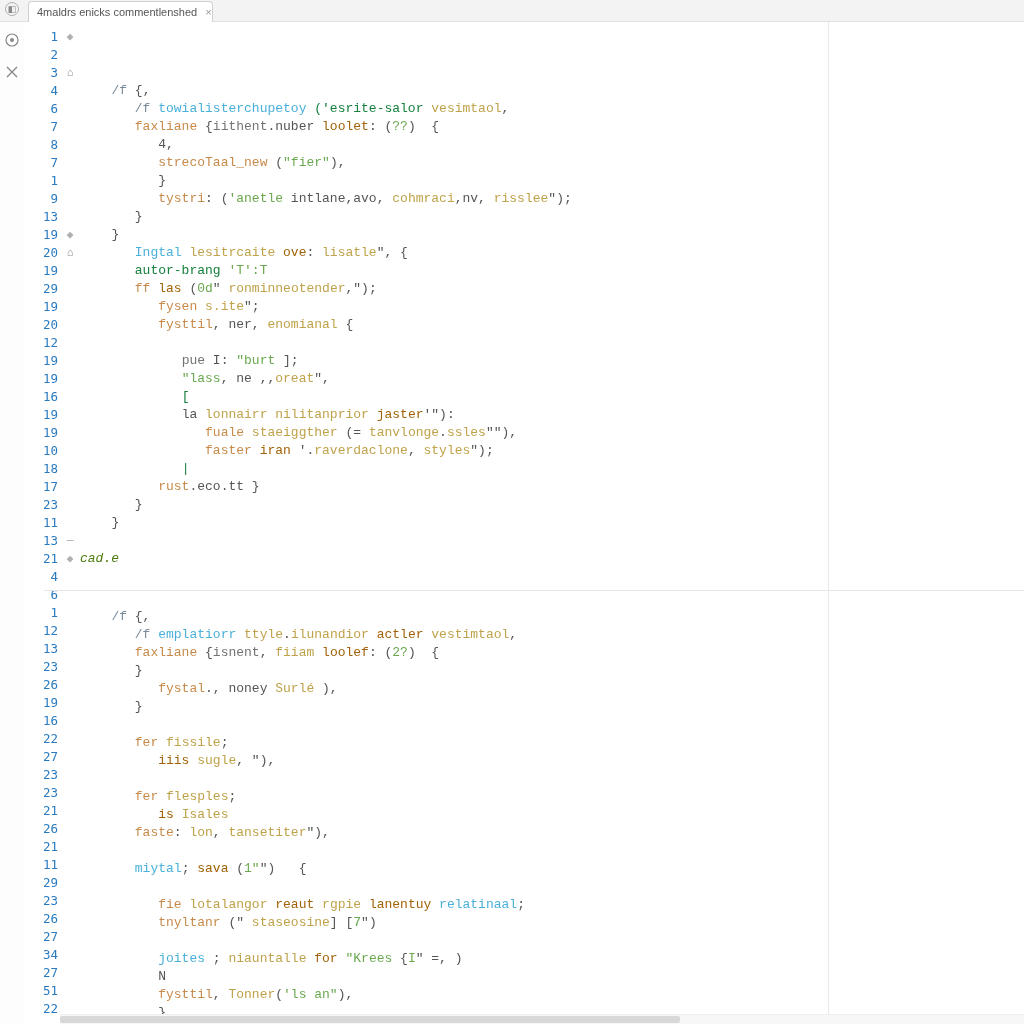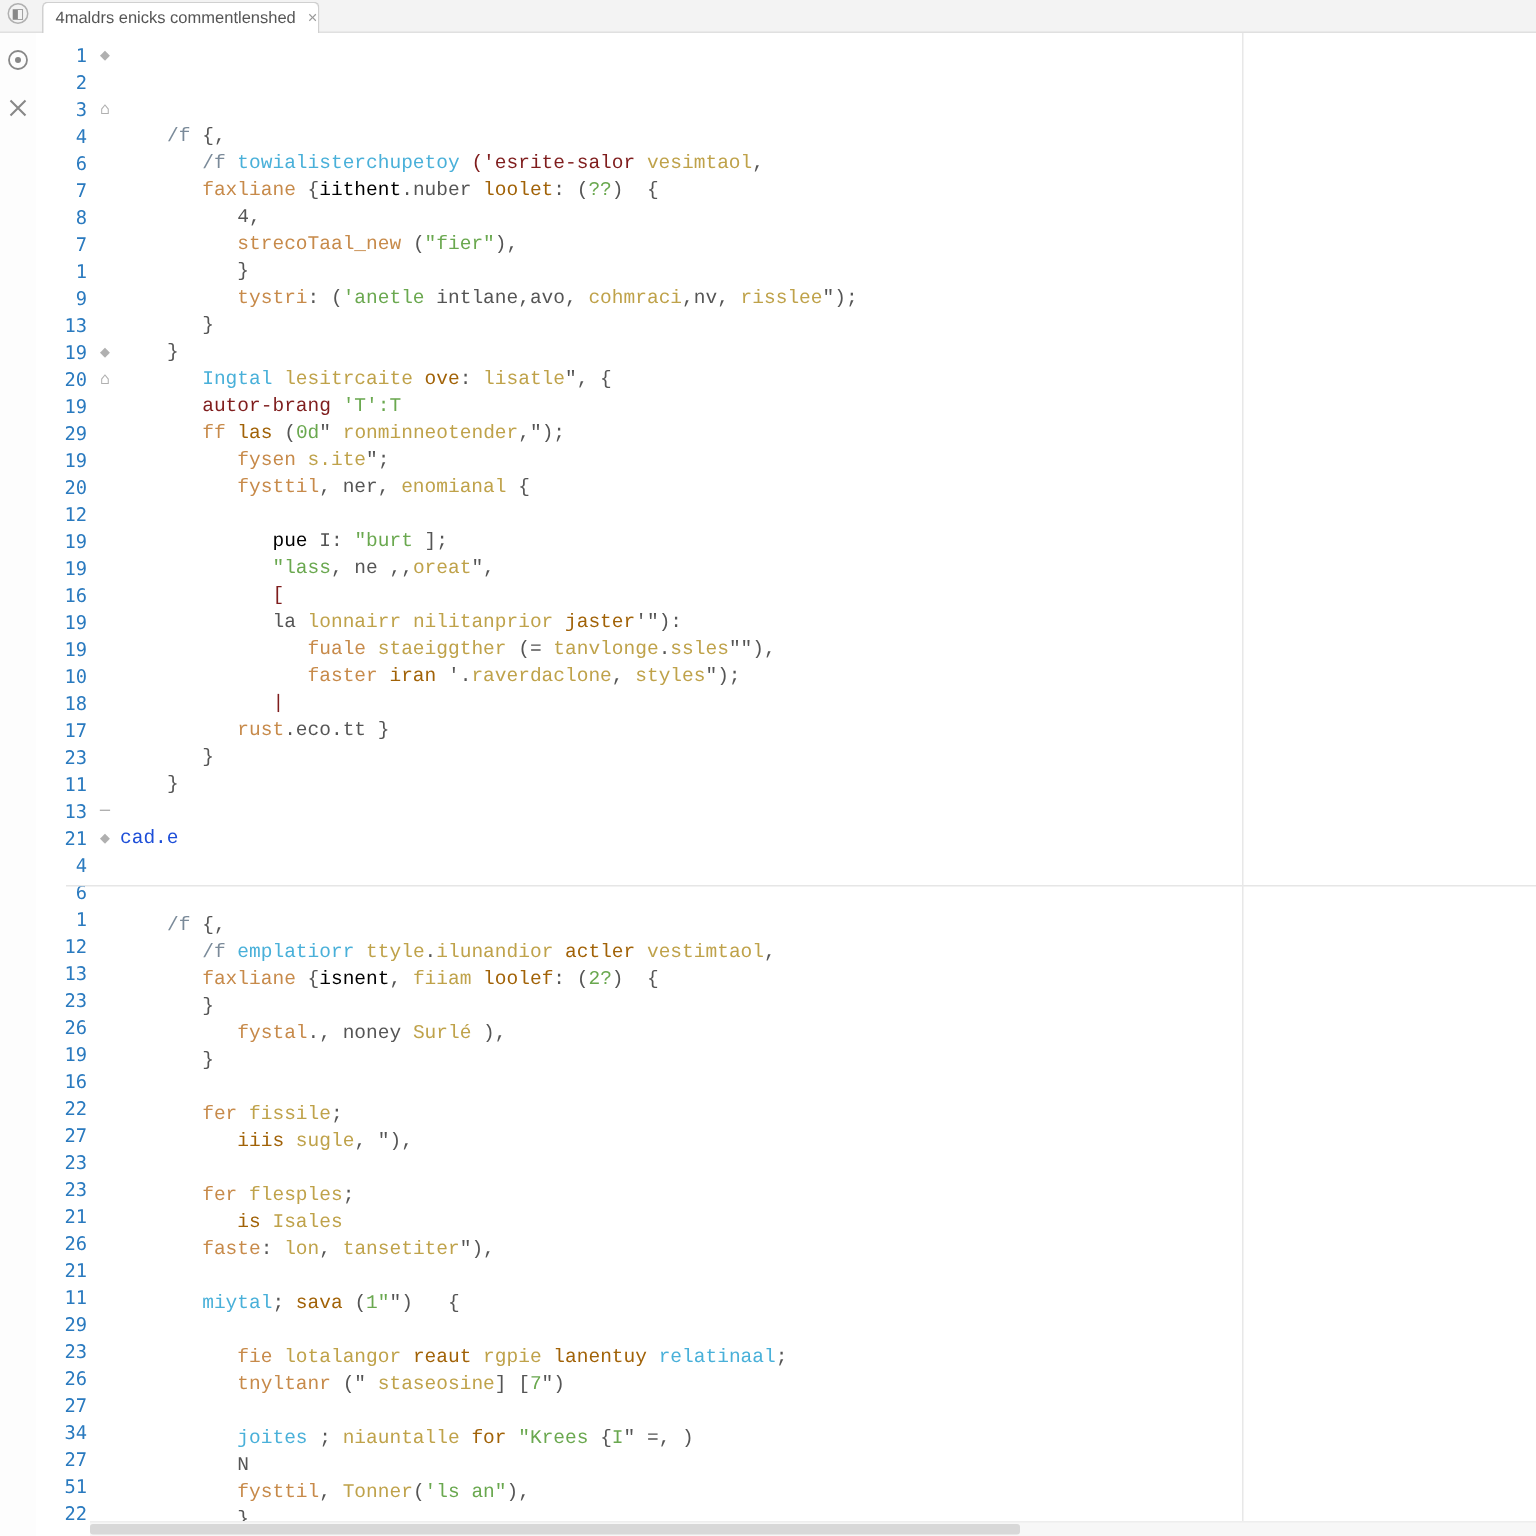--- a/index.html
+++ b/index.html
@@ -30,23 +30,23 @@
 
 
 .c-kw   { color: #7a8a99; }        
 .c-fn   { color: #49b0d9; text-align: center; }        
 .c-prop { color: #c78a4a; text-align: right; }        
 .c-num  { color: #6aa84f; }        
 .c-str  { color: #6aa84f; }        
 .c-id   { color: #bfa24a; }        
 .c-var  { color: #a16207; }        
 .c-punc { color: #555; }
-.c-red  { color: #000000; }
-.c-grey { color: #7f1d1d; font-style: normal; }
-.c-cm   { color: #1d4ed8; }
+.c-red  { color: #737373; }
+.c-grey { color: #15803d; font-style: normal; }
+.c-cm   { color: #4d7c0f; font-style: italic; }
 
 .scrollbar-x { position: absolute; left: 60px; right: 0; bottom: 0; height: 10px; background: #f7f7f7; border-top: 1px solid #eee; }
 .scrollbar-x .thumb { position: absolute; left: 0; width: 620px; top: 1px; height: 7px; background: #d8d8d8; border-radius: 2px; }
 
 svg { display: block; }
 </style>
 </head>
 <body>
 
 <div class="topbar">

